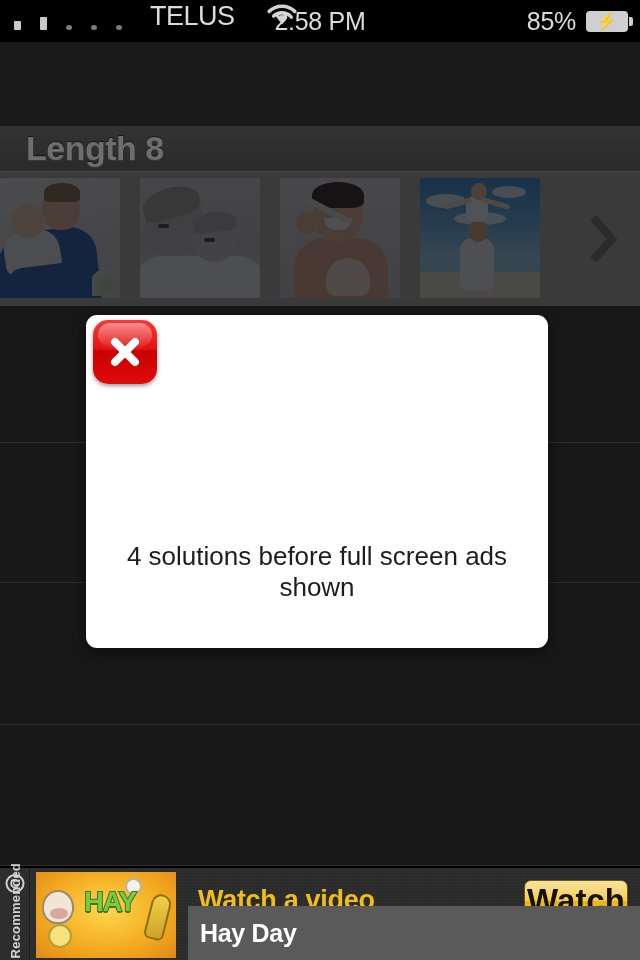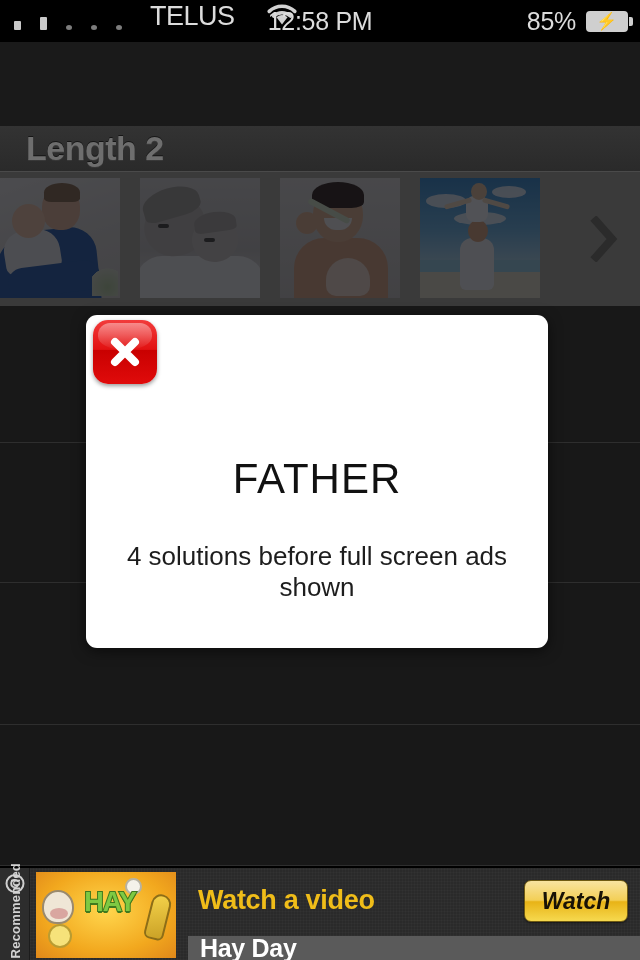--- a/index.html
+++ b/index.html
@@ -329,23 +329,23 @@
     color:#f0bd19; font-size:27px; font-weight:700; letter-spacing:-0.3px;
   }
   #ad-watch-button {
     position:absolute; right:12px; top:12px; width:104px; height:42px;
     border-radius:7px;
     background:linear-gradient(180deg,#f8e3a0 0%, #f3cf56 48%, #e8b316 52%, #f6d94f 100%);
     border:1px solid #6f5a12;
     box-shadow:0 1px 2px rgba(0,0,0,.5);
     display:flex; align-items:center; justify-content:center;
   }
-  #ad-watch-label { color:#181206; font-size:23px; font-weight:700;font-style:italic; }
+  #ad-watch-label { color:#181206; font-size:33px; font-weight:700; }
   #ad-subbar {
-    position:absolute; left:188px; right:0; bottom:0; height:24px;
+    position:absolute; left:188px; right:0; bottom:0; height:54px;
     background:#5a5a5a;
     display:flex; align-items:center;
   }
   #ad-subtitle {
     margin-left:12px;
     color:#ffffff; font-size:25px; font-weight:700; letter-spacing:-0.3px;
   }
 </style>
 </head>
 <body>
@@ -361,34 +361,34 @@
       <span class="sigbar d"></span>
       <span id="carrier">TELUS</span>
       <span id="wifi-icon">
         <svg width="34" height="25" viewBox="0 0 34 25">
           <path d="M17 23.5 L11.5 16.2 A9 9 0 0 1 22.5 16.2 Z" fill="#d2d2d2"></path>
           <path d="M4.2 10.4 A18.5 18.5 0 0 1 29.8 10.4" stroke="#d2d2d2" stroke-width="3.6" fill="none" stroke-linecap="round"></path>
           <path d="M8.6 15.1 A12.3 12.3 0 0 1 25.4 15.1" stroke="#d2d2d2" stroke-width="3.4" fill="none" stroke-linecap="round"></path>
         </svg>
       </span>
     </div>
-    <div id="sb-time">12:58 PM</div>
+    <div id="sb-time">2:58 PM</div>
     <div id="sb-right">
       <span id="battery-pct">85%</span>
       <span id="battery-icon">
         <span class="shell"></span>
         <span class="nub"></span>
         <span class="bolt">⚡</span>
       </span>
     </div>
   </div>
 
 
   <div id="length-header">
-    <span id="length-label">Length 2</span>
+    <span id="length-label">Length 8</span>
   </div>
 
   <div id="thumb-strip">
 
     <div class="thumb" style="left:0px">
       <div class="art">
         <div class="t1-bg"></div>
         <div class="t1-body"></div>
         <div class="t1-head"></div>
         <div class="t1-hair"></div>
@@ -459,21 +459,20 @@
     <div class="bg-row" style="top:277px; height:142px;"></div>
     <div class="bg-row" style="top:419px; height:141px;"></div>
   </div>
 
   <div id="modal">
     <div id="modal-close">
       <svg width="40" height="40" viewBox="0 0 40 40">
         <path d="M10 10 L30 30 M30 10 L10 30" stroke="#ffffff" stroke-width="8" stroke-linecap="round" fill="none"></path>
       </svg>
     </div>
-    <div id="modal-word">FATHER</div>
     <div id="modal-sub">4 solutions before full screen ads shown</div>
   </div>
 
   <div id="ad-banner">
     <div id="ad-rec-rail">
       <div id="ad-c-icon">
         <span>C</span>
       </div>
       <div id="ad-rec-text">Recommended</div>
     </div>

